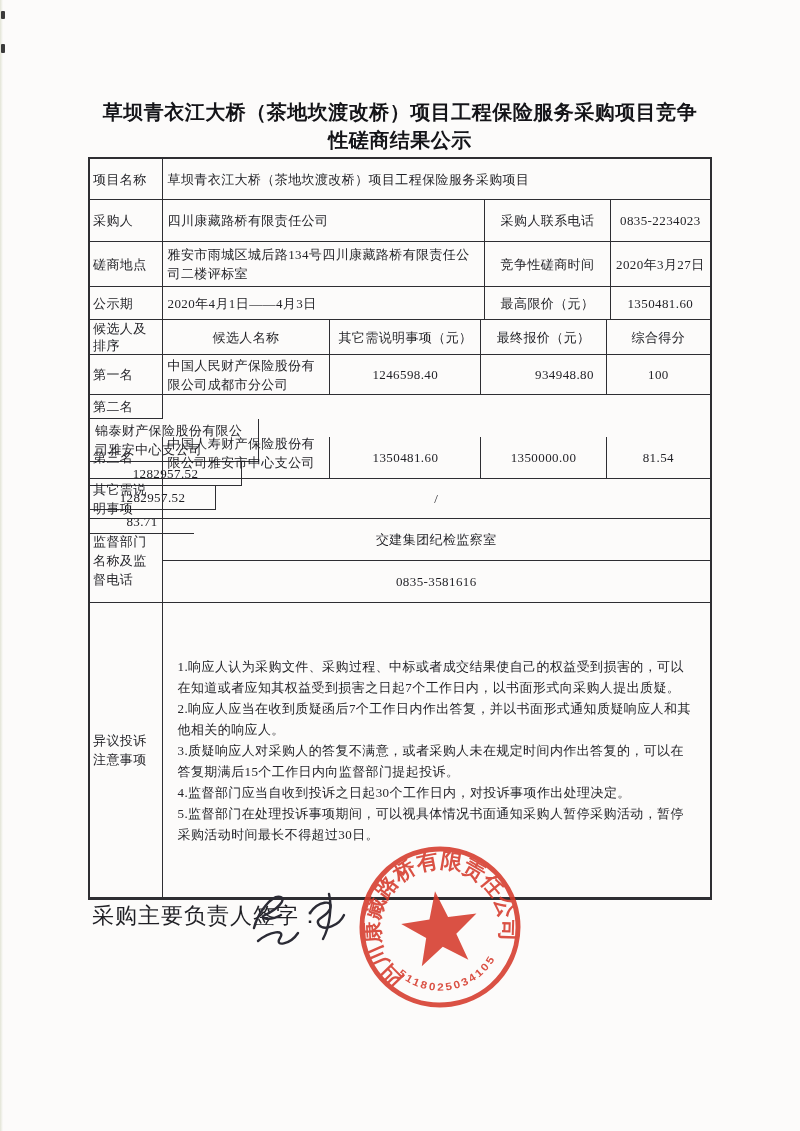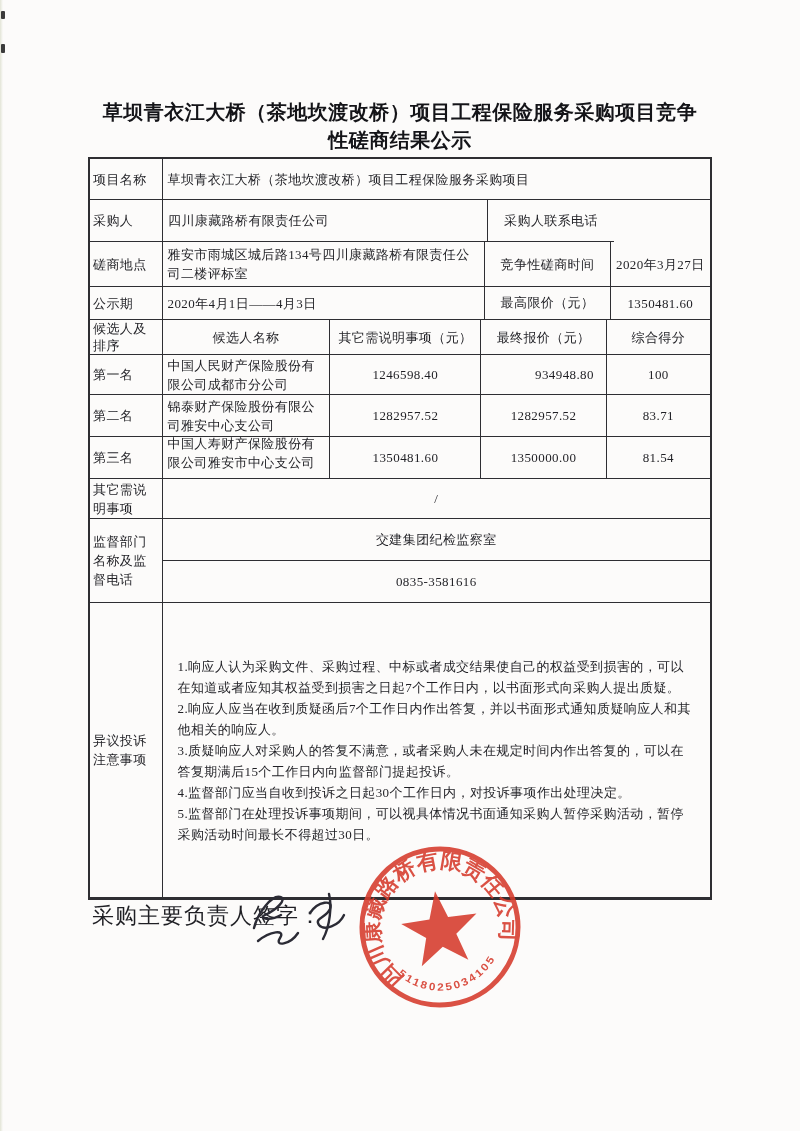--- a/index.html
+++ b/index.html
@@ -66,53 +66,54 @@
 
     <div class="tr" style="height:41px;">
       <div class="td lab">项目名称</div>
       <div class="td" style="width:551px;">草坝青衣江大桥（茶地坎渡改桥）项目工程保险服务采购项目</div>
     </div>
 
     <div class="tr" style="height:42px;">
       <div class="td lab">采购人</div>
       <div class="td" style="width:325px;">四川康藏路桥有限责任公司</div>
       <div class="td c" style="width:126px;">采购人联系电话</div>
+      <div class="td c" style="width:100px;">0835-2234023</div>
     </div>
 
     <div class="tr" style="height:45px;">
       <div class="td lab">磋商地点</div>
       <div class="td" style="width:325px;">雅安市雨城区城后路134号四川康藏路桥有限责任公司二楼评标室</div>
       <div class="td c" style="width:126px;">竞争性磋商时间</div>
       <div class="td c" style="width:100px;">2020年3月27日</div>
     </div>
 
     <div class="tr" style="height:33px;">
       <div class="td lab">公示期</div>
       <div class="td" style="width:325px;">2020年4月1日——4月3日</div>
-      <div class="td c" style="width:126px;font-family:Liberation Mono, monospace;">最高限价（元）</div>
+      <div class="td c" style="width:126px;">最高限价（元）</div>
       <div class="td c" style="width:100px;">1350481.60</div>
     </div>
 
     <div class="tr" style="height:35px;">
       <div class="td lab" style="line-height:17px;">候选人及排序</div>
       <div class="td c" style="width:169px;">候选人名称</div>
       <div class="td c" style="width:152px;">其它需说明事项（元）</div>
       <div class="td c" style="width:126px;">最终报价（元）</div>
       <div class="td c" style="width:104px;">综合得分</div>
     </div>
 
     <div class="tr" style="height:40px;">
       <div class="td lab">第一名</div>
       <div class="td" style="width:169px;">中国人民财产保险股份有限公司成都市分公司</div>
       <div class="td c" style="width:152px;">1246598.40</div>
       <div class="td c" style="width:126px;padding-left:47px;">934948.80</div>
       <div class="td c" style="width:104px;">100</div>
     </div>
 
-    <div class="tr" style="height:42px;">
+    <div class="tr" style="height:42px;flex-direction:column;">
       <div class="td lab">第二名</div>
       <div class="td" style="width:169px;">锦泰财产保险股份有限公司雅安中心支公司</div>
       <div class="td c" style="width:152px;">1282957.52</div>
       <div class="td c" style="width:126px;">1282957.52</div>
       <div class="td c" style="width:104px;">83.71</div>
     </div>
 
     <div class="tr" style="height:42px;">
       <div class="td lab">第三名</div>
       <div class="td nopad clip" style="width:169px;">

